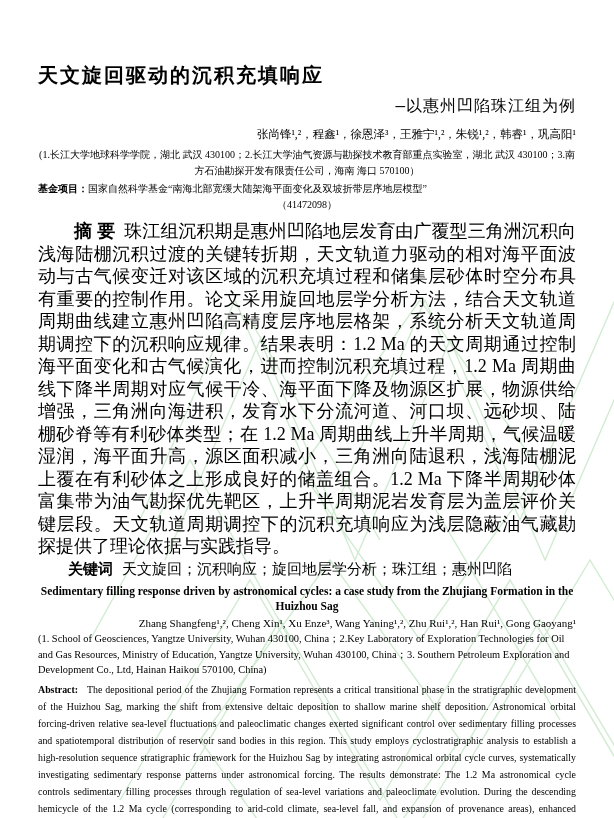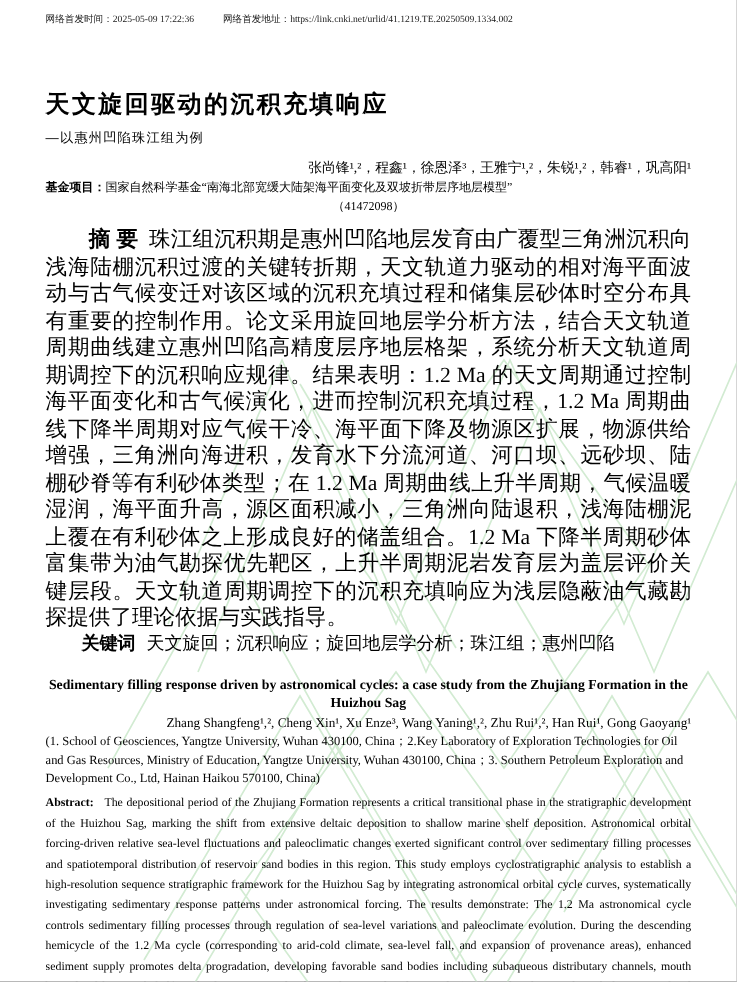--- a/index.html
+++ b/index.html
@@ -11,39 +11,39 @@
   .wm { position:absolute; left:0; top:0; z-index:0; pointer-events:none; }
   .content { position:relative; z-index:1; padding:10px 38px 0 38px; }
 
   .hdr { display:flex; gap:24px; font-size:8px; color:#1a1a1a; white-space:nowrap; }
 
   .title-zh {
     margin-top:52px; text-align:left; font-size:20px; font-weight:700;
     font-family:"Liberation Sans", sans-serif; letter-spacing:2px;
   }
   .subtitle-zh {
-    margin-top:7px; text-align:left; font-size:11px; font-weight:400;
-    font-family:Liberation Sans, sans-serif; letter-spacing:1px;
+    margin-top:7px; text-align:right; font-size:16px; font-weight:400;
+    font-family:Liberation Mono, monospace; letter-spacing:1px;
   }
   .authors-zh { margin-top:10px; text-align:right; font-size:11.5px; }
   .affil-zh  { margin-top:5px; text-align:center; font-size:10px; line-height:16px; }
   .fund      { text-align:left; font-size:10px; line-height:16px; margin-top:2px; }
   .fund-num  { text-align:center; font-size:10px; line-height:15px; }
 
   .lbl-cn { font-family:"Liberation Sans", sans-serif; font-weight:700; }
   .lbl-gap { margin-right:9px; }
 
   .abs-zh {
     margin-top:8px; font-size:18px; line-height:22.5px;
     text-align:justify; text-indent:2em;
   }
   .kw-zh { font-size:15px; line-height:22.5px; text-indent:2em; }
 
   .title-en {
-    margin-top:16px; text-align:center; font-size:11.5px; font-weight:700; line-height:15px;
+    margin-top:4px; text-align:center; font-size:11.5px; font-weight:700; line-height:15px;
   }
   .authors-en { margin-top:3px; text-align:right; font-size:11px; }
   .affil-en   { margin-top:2px; text-align:left; font-size:10.4px; line-height:15.5px; }
 
   .abs-en {
     margin-top:3px; font-size:9.9px; line-height:17px; text-align:justify;
   }
   .abs-en .lbl-en { font-weight:700; }
 </style>
 </head>
@@ -61,29 +61,26 @@
       <path d="M 200 740 L 330 560 L 460 740 L 330 920 Z"></path>
       <path d="M 470 760 L 590 560 L 710 760"></path>
       <path d="M 90 640 L 190 460 L 290 640"></path>
       <path d="M 430 500 L 560 720"></path>
       <path d="M 250 320 L 380 540"></path>
     </g>
   </svg>
 
   <div class="content">
 
-    <div class="hdr">
-      <span>网络首发时间：2025-05-09 17:22:36</span>
-      <span>网络首发地址：https://link.cnki.net/urlid/41.1219.TE.20250509.1334.002</span>
-    </div>
 
     <div class="title-zh">天文旋回驱动的沉积充填响应</div>
     <div class="subtitle-zh">—以惠州凹陷珠江组为例</div>
 
     <div class="authors-zh">张尚锋¹,²，程鑫¹，徐恩泽³，王雅宁¹,²，朱锐¹,²，韩睿¹，巩高阳¹</div>
+    <div class="affil-zh">(1.长江大学地球科学学院，湖北 武汉 430100；2.长江大学油气资源与勘探技术教育部重点实验室，湖北 武汉 430100；3.南方石油勘探开发有限责任公司，海南 海口 570100）</div>
 
     <div class="fund">
       <span class="lbl-cn">基金项目：</span><span>国家自然科学基金“南海北部宽缓大陆架海平面变化及双坡折带层序地层模型”</span>
     </div>
     <div class="fund-num">（41472098）</div>
 
     <div class="abs-zh">
       <span class="lbl-cn lbl-gap">摘 要</span><span>珠江组沉积期是惠州凹陷地层发育由广覆型三角洲沉积向浅海陆棚沉积过渡的关键转折期，天文轨道力驱动的相对海平面波动与古气候变迁对该区域的沉积充填过程和储集层砂体时空分布具有重要的控制作用。论文采用旋回地层学分析方法，结合天文轨道周期曲线建立惠州凹陷高精度层序地层格架，系统分析天文轨道周期调控下的沉积响应规律。结果表明：1.2 Ma 的天文周期通过控制海平面变化和古气候演化，进而控制沉积充填过程，1.2 Ma 周期曲线下降半周期对应气候干冷、海平面下降及物源区扩展，物源供给增强，三角洲向海进积，发育水下分流河道、河口坝、远砂坝、陆棚砂脊等有利砂体类型；在 1.2 Ma 周期曲线上升半周期，气候温暖湿润，海平面升高，源区面积减小，三角洲向陆退积，浅海陆棚泥上覆在有利砂体之上形成良好的储盖组合。1.2 Ma 下降半周期砂体富集带为油气勘探优先靶区，上升半周期泥岩发育层为盖层评价关键层段。天文轨道周期调控下的沉积充填响应为浅层隐蔽油气藏勘探提供了理论依据与实践指导。</span>
     </div>
 

